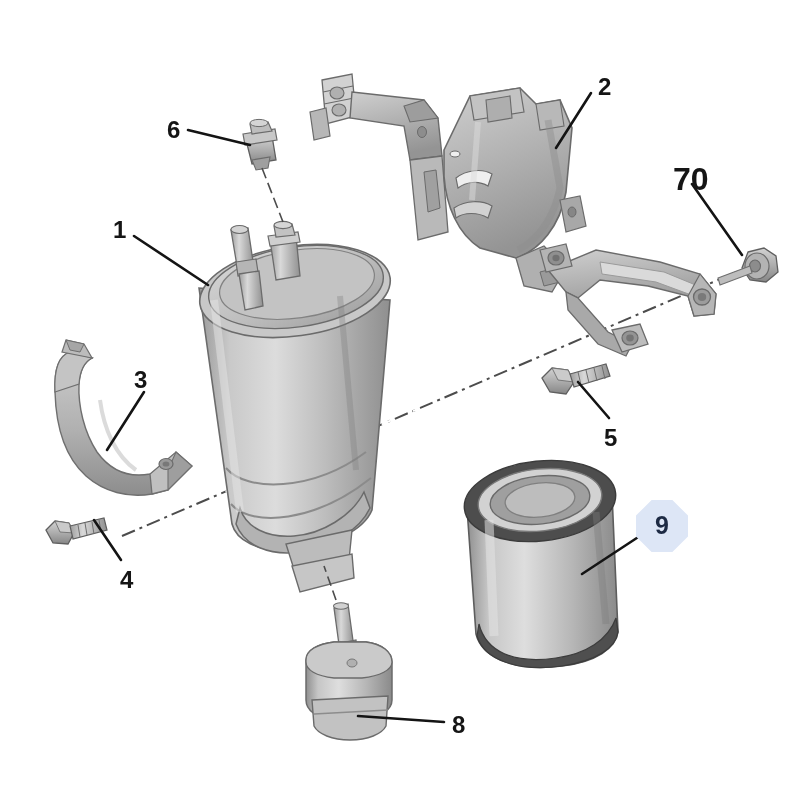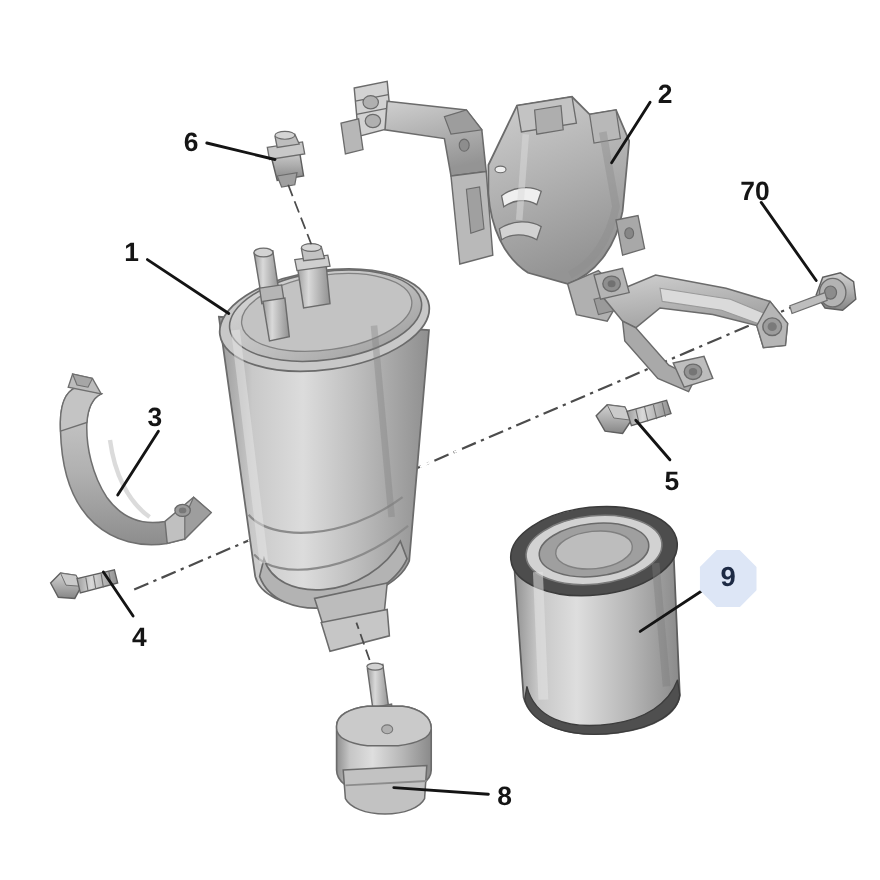--- a/index.html
+++ b/index.html
@@ -268,15 +268,15 @@
   <div class="hl oct" style="left:636px;top:500px;width:52px;height:52px;"></div>
 
   <div class="lbl" style="left:113px;top:218px;font-size:24px;">1</div>
   <div class="lbl" style="left:598px;top:75px;font-size:24px;">2</div>
   <div class="lbl" style="left:134px;top:368px;font-size:24px;">3</div>
   <div class="lbl" style="left:120px;top:568px;font-size:24px;">4</div>
   <div class="lbl" style="left:604px;top:426px;font-size:24px;">5</div>
   <div class="lbl" style="left:167px;top:118px;font-size:24px;">6</div>
   <div class="lbl" style="left:452px;top:713px;font-size:24px;">8</div>
   <div class="lbl sel" style="left:655px;top:513px;font-size:25px;">9</div>
-  <div class="lbl" style="left:673px;top:163px;font-size:24px;">70</div>
+  <div class="lbl" style="left:673px;top:163px;font-size:32px;">70</div>
 
 </div>
 
 </body></html>

